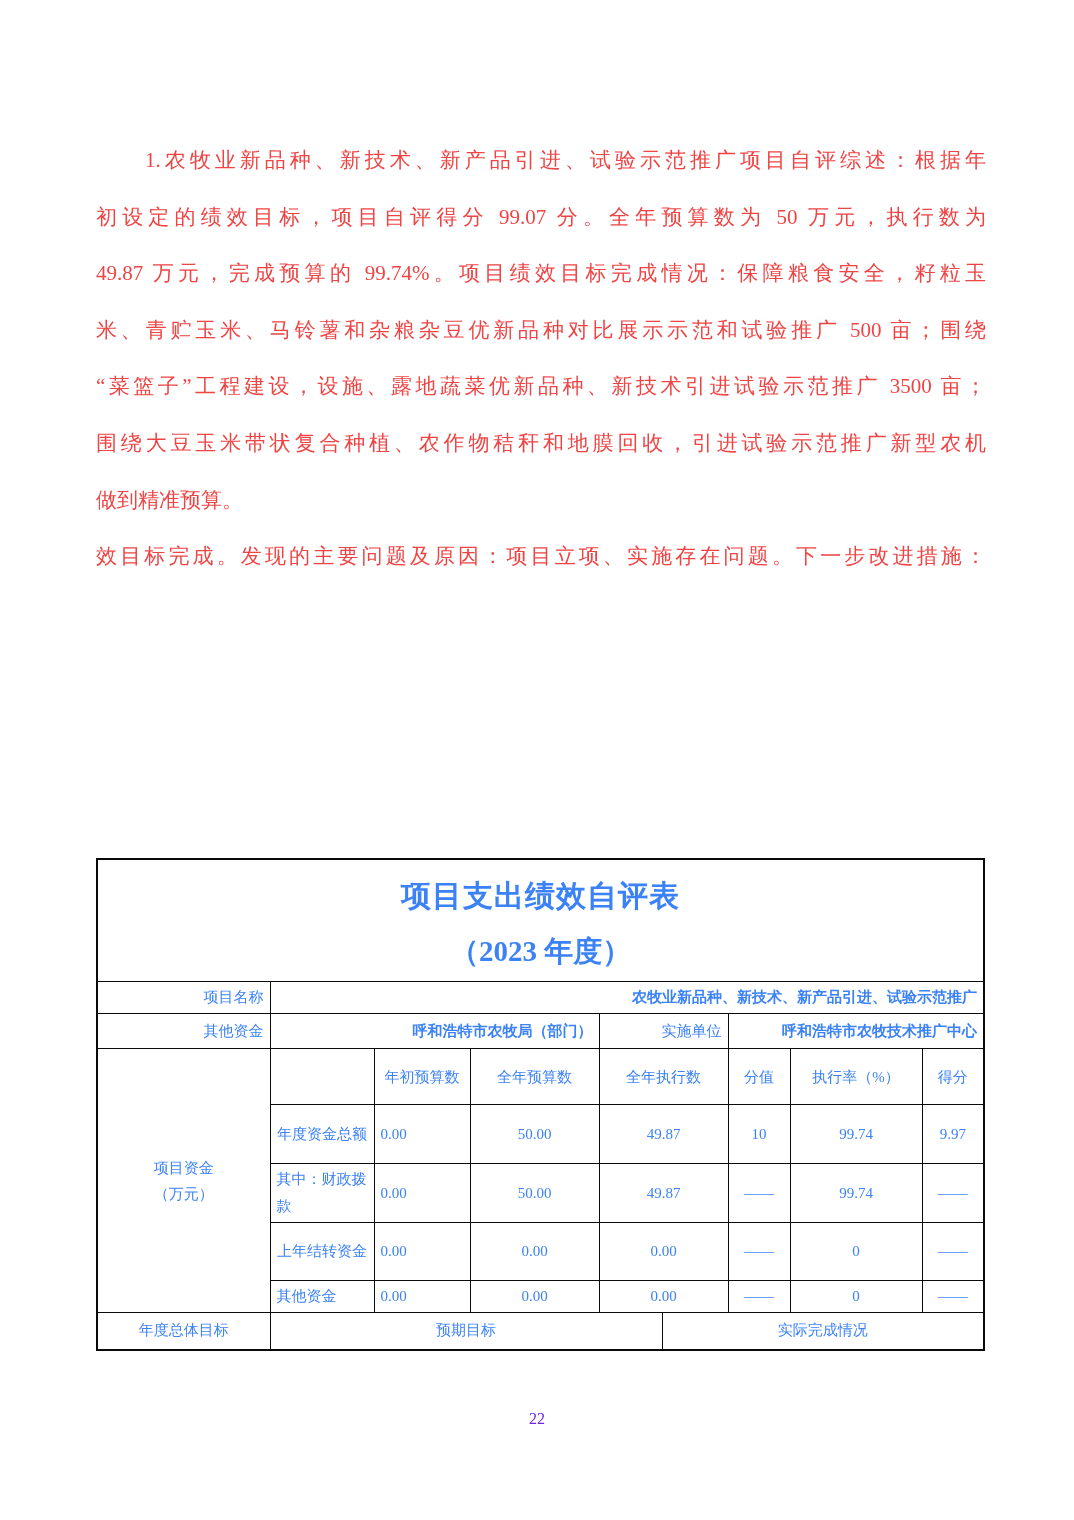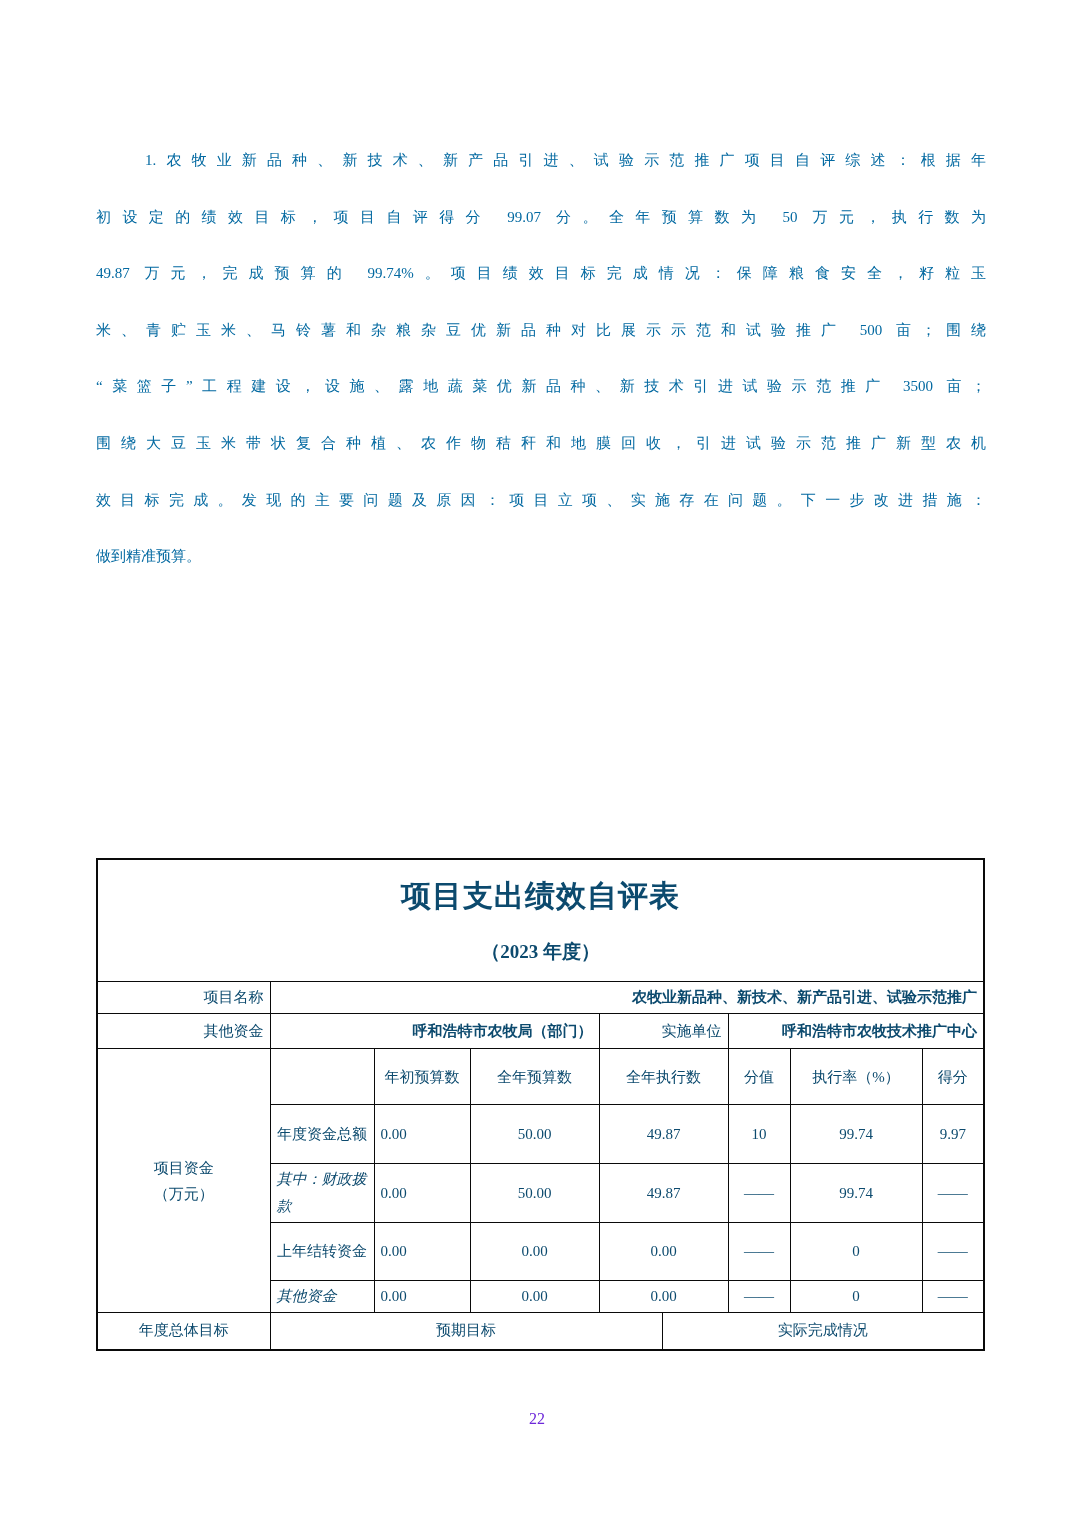--- a/index.html
+++ b/index.html
@@ -13,22 +13,22 @@
     color: #000000;
     overflow: hidden;
   }
 
   
   .para {
     position: absolute;
     left: 96px;
     top: 132px;
     width: 890px;
-    font-size: 15px;
-    color: #0369a1;
+    font-size: 21px;
+    color: #ef4444;
   }
   .bline {
     line-height: 56.6px;
     text-align: justify;
     text-align-last: justify;
     white-space: normal;
     overflow: hidden;
     height: 56.6px;
   }
   .bline.first { text-indent: 49px; }
@@ -37,48 +37,48 @@
   
   table.selfeval {
     position: absolute;
     left: 96px;
     top: 858px;
     width: 889px;
     border-collapse: collapse;
     table-layout: fixed;
     border: 2px solid #0a0a0a;
     font-size: 15px;
-    color: #0c4a6e;
+    color: #3b82f6;
   }
   table.selfeval td {
     border: 1px solid #0a0a0a;
     padding: 2px 6px;
     vertical-align: middle;
     overflow: hidden;
   }
   td.title-cell { border: none; text-align: center; }
   .title-line1 {
     font-size: 30px;
     font-weight: bold;
     line-height: 57px;
     padding-top: 5px;
     letter-spacing: 1px;
   }
   .title-line2 {
-    font-size: 19px;
+    font-size: 29px;
     font-weight: bold;
     line-height: 55px;
   }
   td.lbl  { text-align: right; padding-right: 10px; }
   td.content { text-align: right; padding-left: 12px; font-weight: bold; }
   td.merge-lbl { text-align: center; line-height: 26px; }
   td.hdr { text-align: center; line-height: 24px; }
   td.sub { padding-left: 8px; padding-right: 8px; line-height: 27px; }
   td.sub.ctr { text-align: center; }
-  td.sub.lft { text-align: left; font-style: italic; }
+  td.sub.lft { text-align: left; }
   td.num-l { text-align: left; padding-left: 10px; }
   td.num-c { text-align: center; margin-left: 20px; }
   td.goal-lbl { text-align: center; }
   td.goal-cell { text-align: center; }
 
   
   .pagenum {
     position: absolute;
     left: 0;
     top: 1410px;
@@ -93,22 +93,22 @@
 
 <div class="page">
 
   <div class="para">
     <div class="bline first">1.农牧业新品种、新技术、新产品引进、试验示范推广项目自评综述：根据年</div>
     <div class="bline">初设定的绩效目标，项目自评得分 99.07 分。全年预算数为 50 万元，执行数为</div>
     <div class="bline">49.87 万元，完成预算的 99.74%。项目绩效目标完成情况：保障粮食安全，籽粒玉</div>
     <div class="bline">米、青贮玉米、马铃薯和杂粮杂豆优新品种对比展示示范和试验推广 500 亩；围绕</div>
     <div class="bline">“菜篮子”工程建设，设施、露地蔬菜优新品种、新技术引进试验示范推广 3500 亩；</div>
     <div class="bline">围绕大豆玉米带状复合种植、农作物秸秆和地膜回收，引进试验示范推广新型农机</div>
+    <div class="bline last">做到精准预算。</div>
     <div class="bline">效目标完成。发现的主要问题及原因：项目立项、实施存在问题。下一步改进措施：</div>
-    <div class="bline last">做到精准预算。</div>
   </div>
 
   <table class="selfeval">
     <colgroup>
       <col style="width:173px">
         <col style="width:104px">
         <col style="width:96px">
       <col style="width:129px">
         <col style="width:63px">
         <col style="width:66px">

